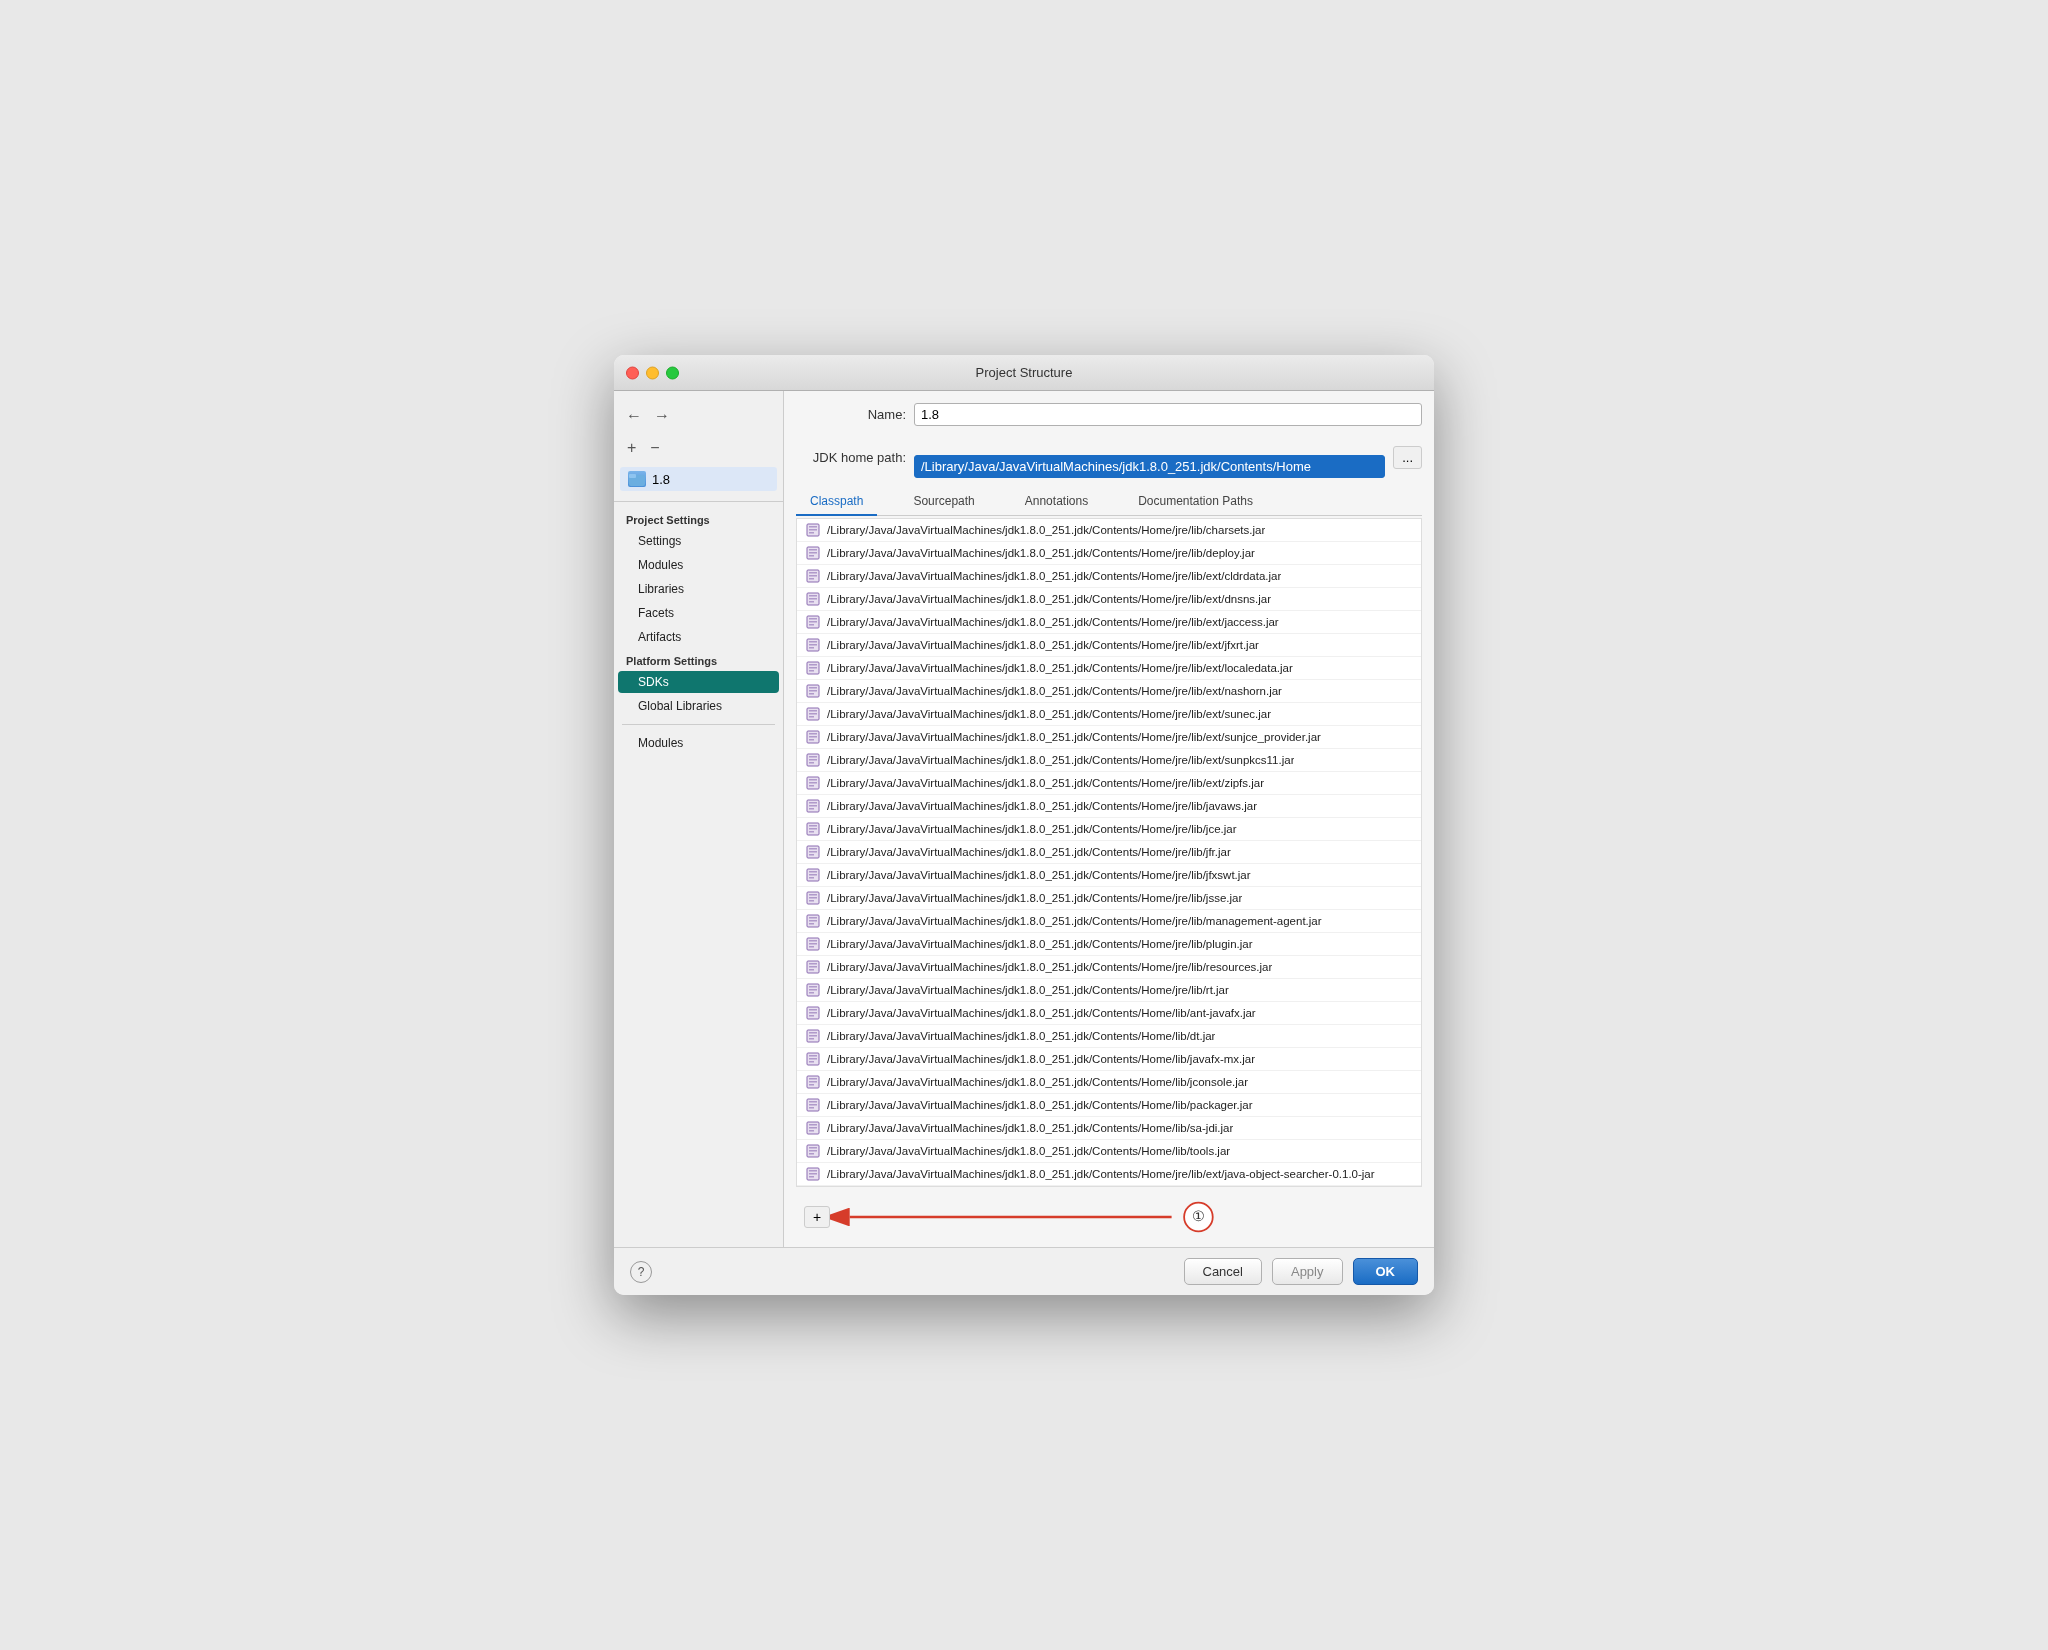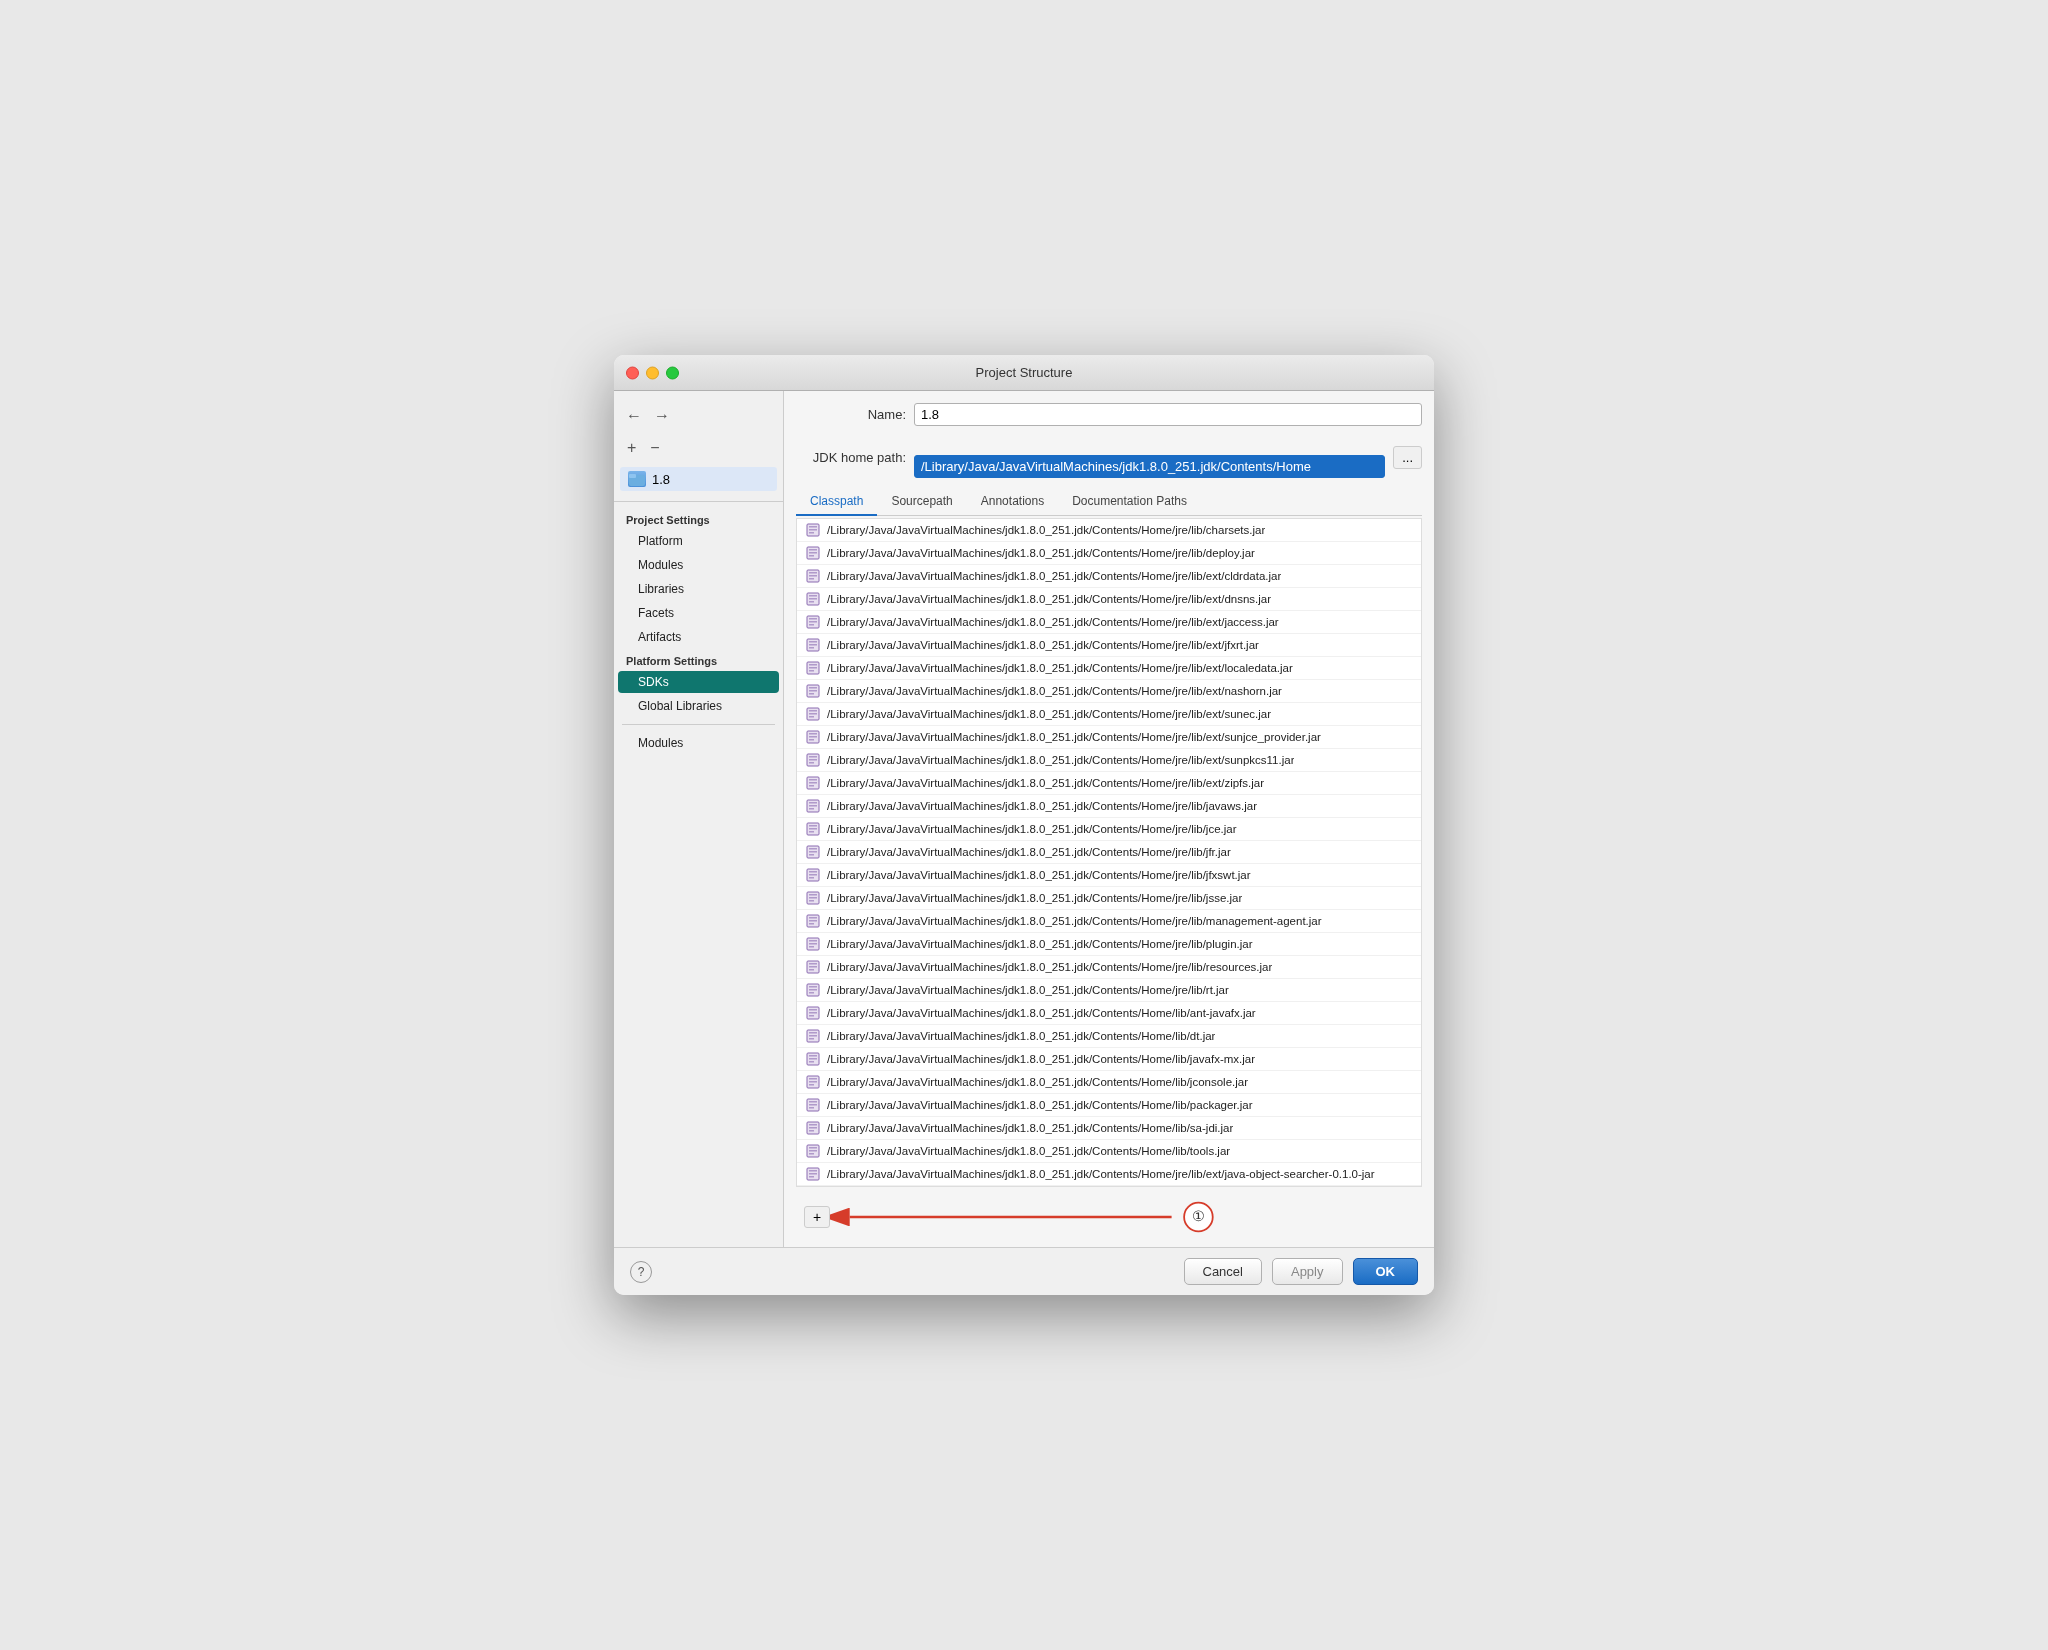--- a/index.html
+++ b/index.html
@@ -206,20 +206,21 @@
       padding: 3px 8px;
       cursor: pointer;
       font-size: 13px;
     }
 
     
     .tabs-row {
       display: flex;
       border-bottom: 1px solid #ccc;
       margin-bottom: 0;
+      gap: 22px;
     }
 
     .tab {
       padding: 6px 14px;
       cursor: pointer;
       font-size: 12px;
       color: #444;
       border-bottom: 2px solid transparent;
       margin-bottom: -1px;
     }
@@ -379,21 +380,21 @@
               <rect x="0" y="3" width="16" height="11" rx="2" fill="#6baee0"></rect>
               <rect x="0" y="2" width="7" height="4" rx="1" fill="#8ec4f0"></rect>
             </svg>
           </div>
           <span>1.8</span>
         </div>
       </div>
 
       <div class="sidebar-section-title">Project Settings</div>
       <div class="sidebar-item">
-        <span>Platform</span>
+        <span>Settings</span>
       </div>
       <div class="sidebar-item">
         <span>Modules</span>
       </div>
       <div class="sidebar-item">
         <span>Libraries</span>
       </div>
       <div class="sidebar-item">
         <span>Facets</span>
       </div>

